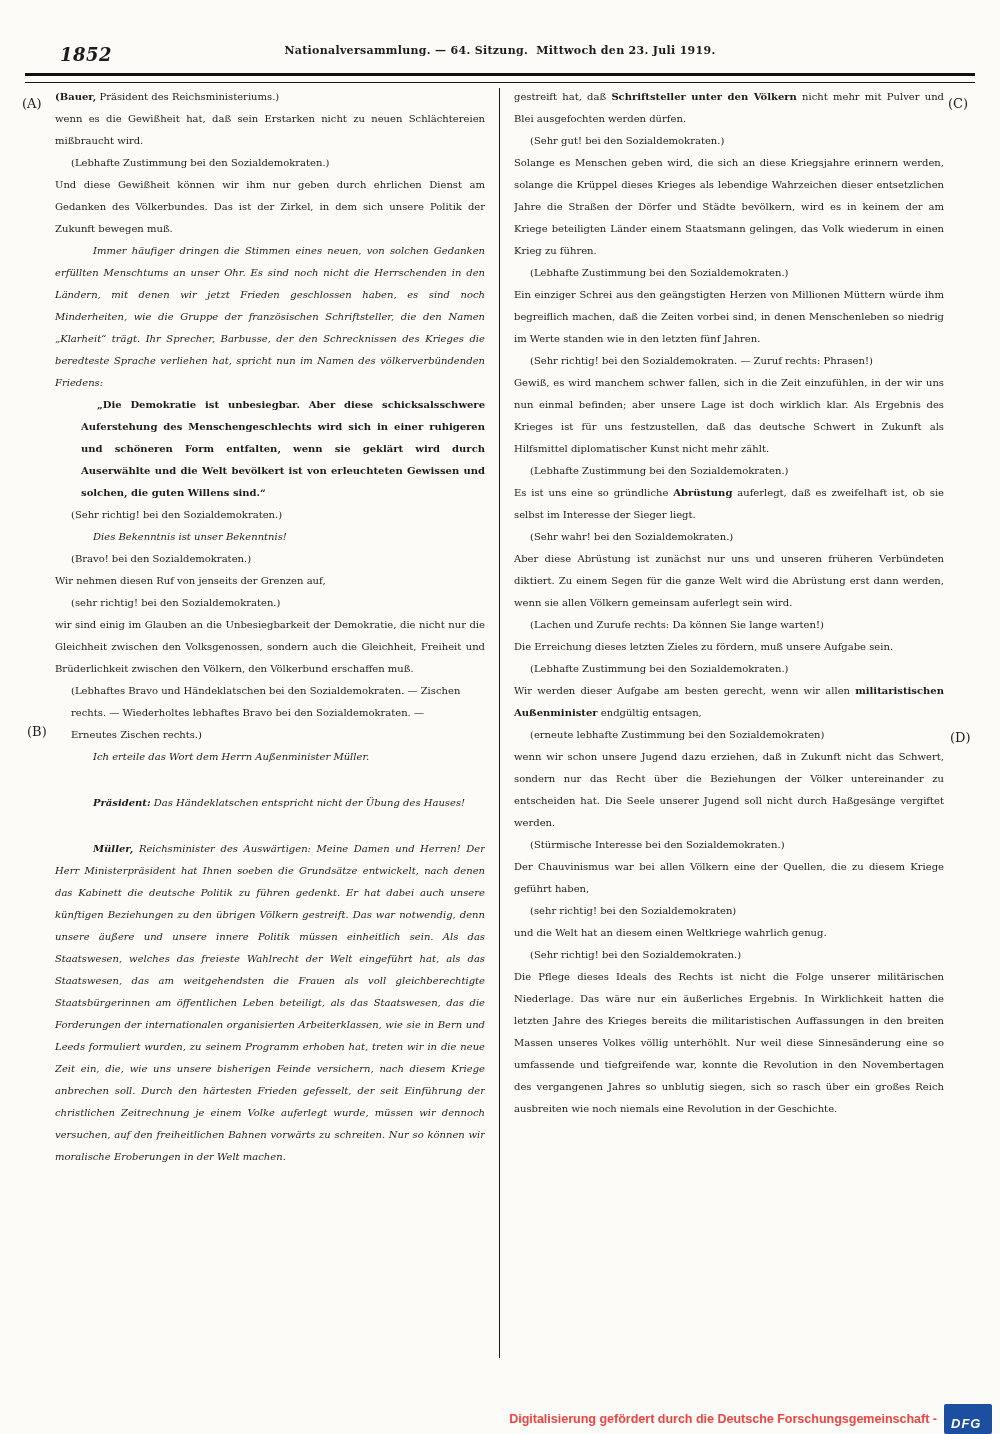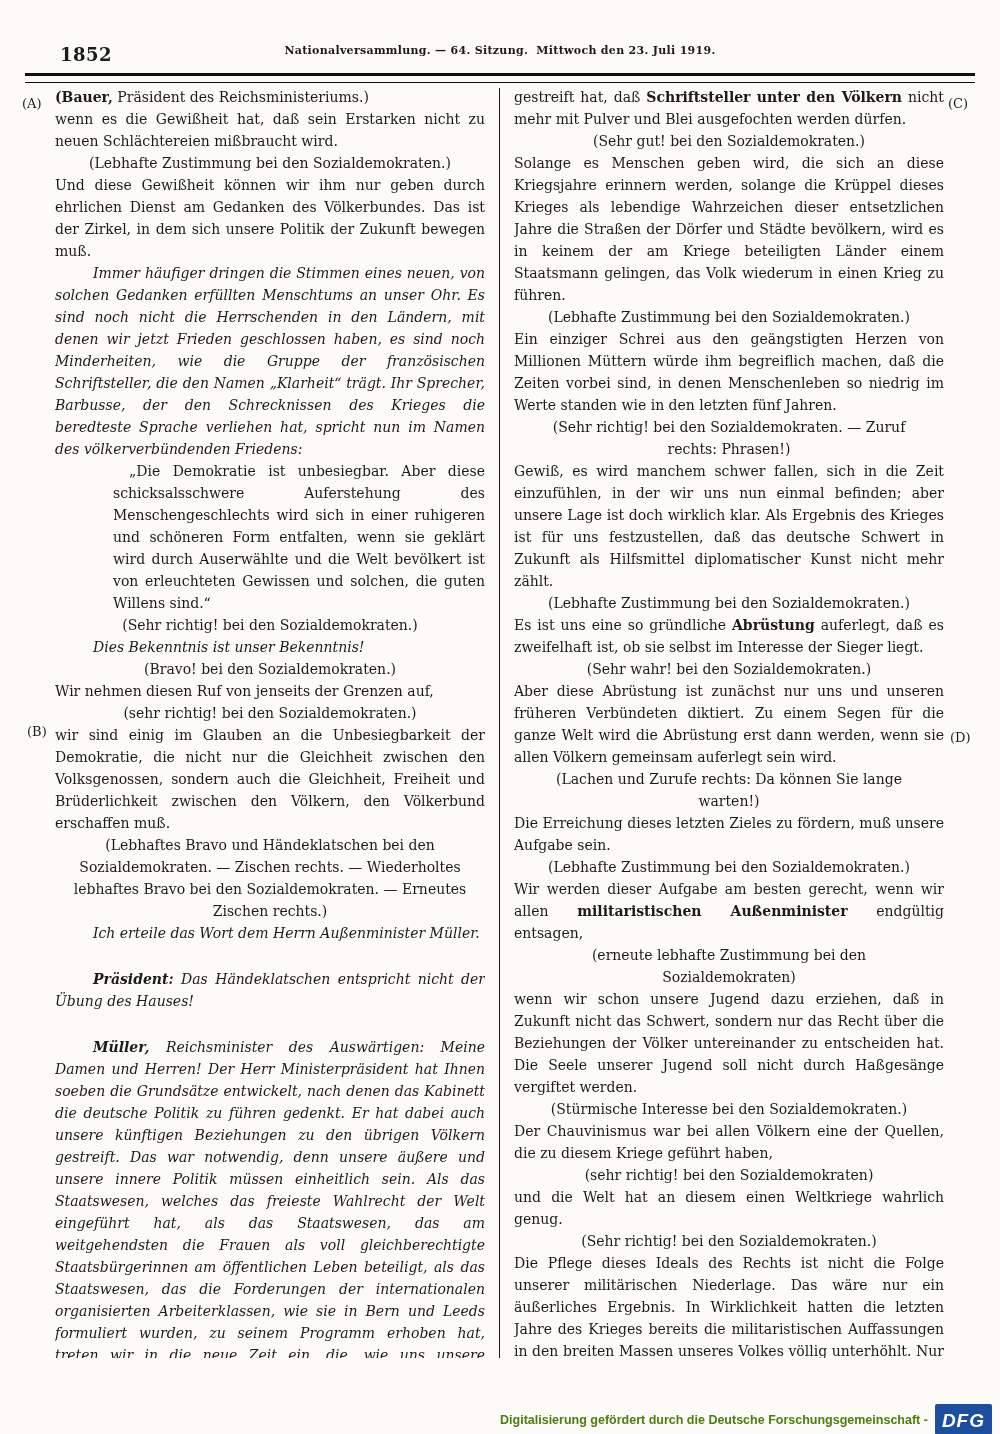--- a/index.html
+++ b/index.html
@@ -1,48 +1,48 @@
 <!DOCTYPE html>
 <html lang="de"><head>
 <meta charset="utf-8">
 <style>
   html,body{margin:0;padding:0;}
   body{width:1000px;height:1434px;background:#e9e9e6;font-family:"DejaVu Serif","Liberation Serif",serif;}
   .page{position:relative;width:1000px;height:1434px;background:#fcfbf7;color:#1b1b1b;overflow:hidden;}
 
   
   .header-row{position:absolute;top:44px;left:55px;width:890px;height:26px;}
-  .page-number{position:absolute;left:5px;top:0;font-weight:bold;font-size:18px;letter-spacing:.5px;}
+  .page-number{position:absolute;left:5px;top:0;font-weight:bold;font-size:18px;letter-spacing:.5px;font-style:italic;}
   .page-title{position:absolute;left:0;right:0;top:0;text-align:center;font-weight:bold;font-size:11px;letter-spacing:.3px;}
   .header-rule{position:absolute;top:73px;left:25px;width:950px;height:6px;border-top:3px solid #101010;border-bottom:1px solid #101010;}
 
   
   .columns{position:absolute;top:86px;left:55px;width:890px;height:1272px;display:flex;}
-  .col{width:430px;overflow:hidden;font-size:14px;line-height:22px;}
+  .col{width:430px;overflow:hidden;font-size:10px;line-height:22px;}
   .col-divider{width:1px;background:#1c1c1c;height:1270px;margin:2px 14px 0 14px;}
 
   .para{text-align:justify;}
   .para.indent{text-indent:38px;font-style:italic;}
-  .stage{text-align:center;padding:0 16px;}
-  .quote{margin-left:58px;text-align:justify;text-indent:16px;}
+  .stage{text-align:left;padding:0 16px;}
+  .quote{margin-left:26px;text-align:justify;text-indent:16px;font-weight:bold;}
   .caption{text-align:left;}
   .gap{margin-top:24px;}
   .b{font-weight:bold;}
 
   
   .marker{position:absolute;font-size:13px;color:#1b1b1b;}
   .marker-a{left:22px;top:96px;}
   .marker-b{left:27px;top:724px;}
   .marker-c{left:948px;top:96px;}
   .marker-d{left:950px;top:730px;}
 
   
   .footer{position:absolute;top:1404px;right:8px;display:flex;align-items:center;gap:7px;font-family:"Liberation Sans",sans-serif;}
-  .footer-text{font-size:12.5px;font-weight:bold;color:#4d7c0f;}
-  .dfg-logo{display:inline-block;min-width:34px;text-align:center;padding:6px 7px 3px 7px;color:#fff;font-weight:bold;font-style:italic;font-size:19px;letter-spacing:1px;border-radius:2px;}
+  .footer-text{font-size:12.5px;font-weight:bold;color:#ef4444;}
+  .dfg-logo{display:inline-block;min-width:34px;text-align:left;padding:12px 7px 3px 7px;color:#fff;font-weight:bold;font-style:italic;font-size:13px;letter-spacing:1px;border-radius:2px;}
 </style>
 </head>
 <body>
 
 <div class="page">
 
   <div class="header-row">
     <span class="page-number">1852</span>
     <span class="page-title">Nationalversammlung. — 64. Sitzung.&nbsp; Mittwoch den 23. Juli 1919.</span>
   </div>

